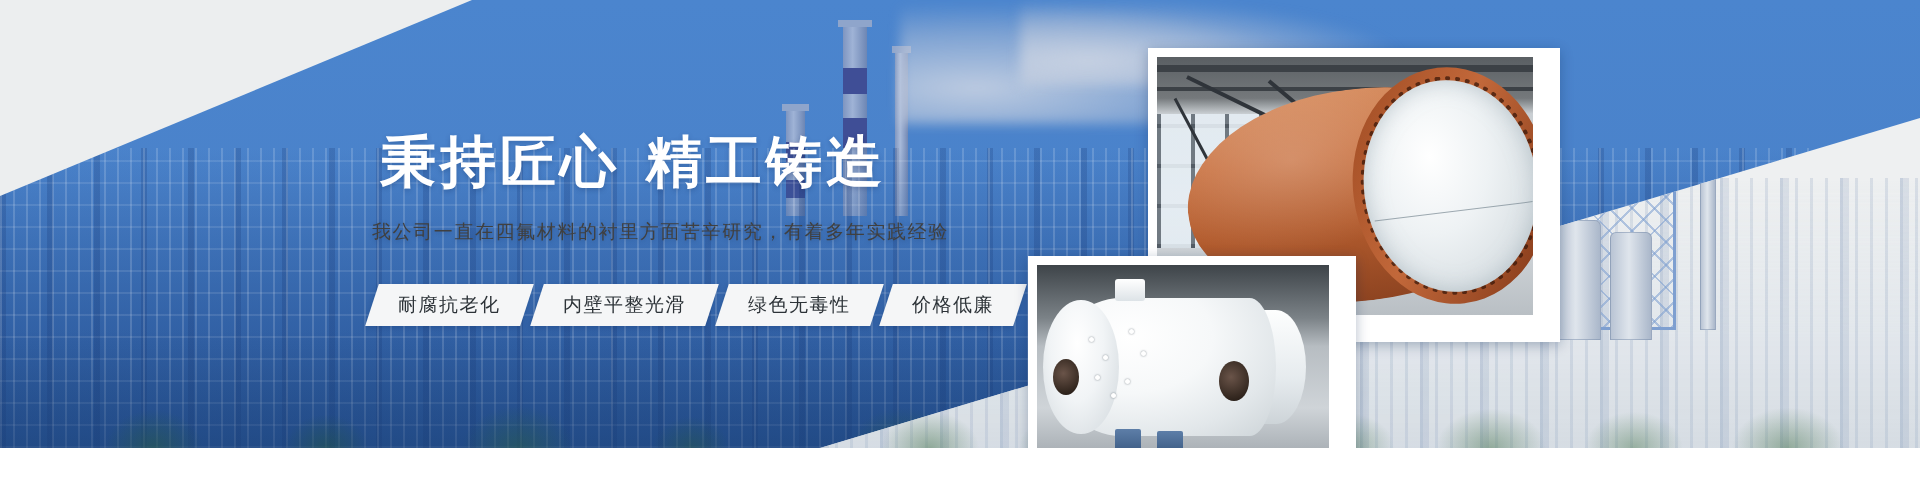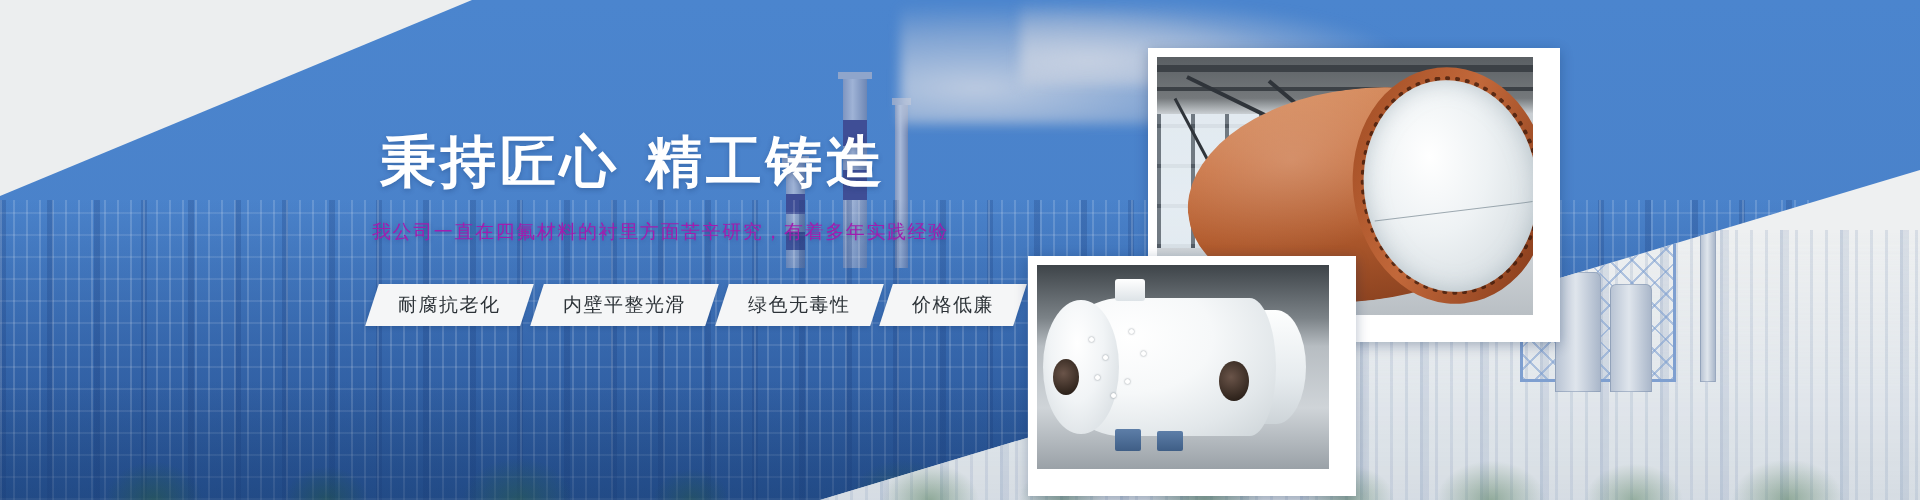--- a/index.html
+++ b/index.html
@@ -1,21 +1,21 @@
 <!DOCTYPE html>
 <html lang="zh"><head>
 <meta charset="utf-8">
 <title>Banner</title>
 <style>
   html,body{margin:0;padding:0;background:#ffffff;}
   body{font-family:"Liberation Sans","DejaVu Sans",sans-serif;}
 
   #banner{
     position:relative;
-    width:1920px;height:500px;
+    width:1920px;height:448px;
     overflow:hidden;
     background:#eceef0;
   }
 
   
   .layer{position:absolute;inset:0;}
 
   
   .photo-blue{
     background:#4a83cc;
@@ -121,21 +121,21 @@
     font-size:56px;line-height:1;
     font-weight:700;
     letter-spacing:4px;
     white-space:nowrap;
     text-shadow:0 2px 5px rgba(20,50,100,.30);
   }
   .headline .gap{display:inline-block;width:26px;}
 
   .subline{
     position:absolute;left:372px;top:222px;
-    color:#a21caf;
+    color:#404040;
     font-size:19px;line-height:1;
     letter-spacing:1.6px;
     white-space:nowrap;
     text-shadow:0 1px 4px rgba(20,50,100,.35);
   }
 
   .tags{
     position:absolute;left:372px;top:284px;
     display:flex;align-items:center;
   }

